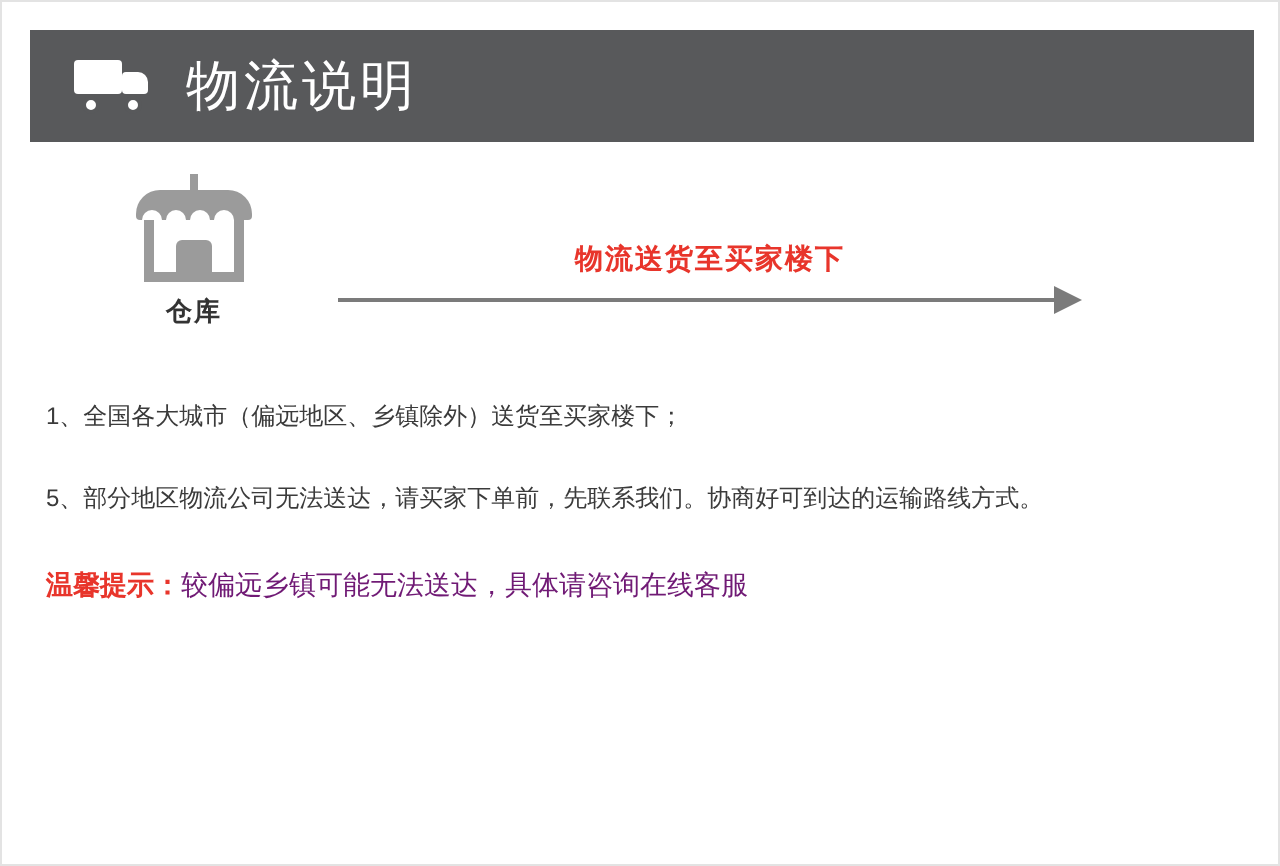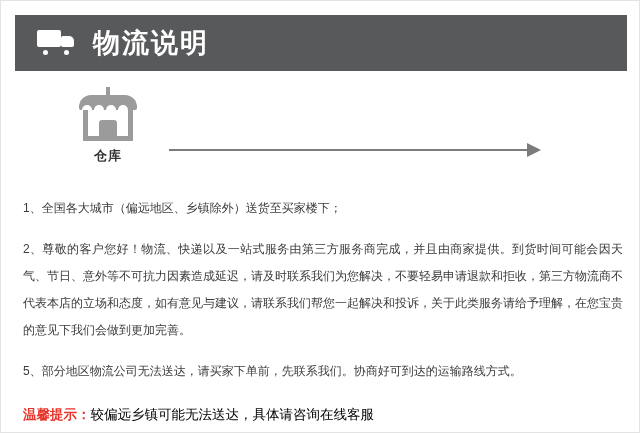--- a/index.html
+++ b/index.html
@@ -69,21 +69,21 @@
     border-radius: 50%;
     background: #ffffff;
     border: 2px solid #58595b;
     box-sizing: border-box;
   }
   .truck-icon .w1 { left: 4px; }
   .truck-icon .w2 { left: 25px; }
   .header-title {
     color: #ffffff;
     font-size: 27px;
-    font-weight: bold;
+    font-weight: normal;
     letter-spacing: 2px;
     line-height: 1;
   }
 
   
   .diagram {
     position: absolute;
     left: 14px;
     top: 84px;
     width: 612px;
@@ -94,21 +94,21 @@
     text-align: center;
     width: 120px;
   }
   .node .caption {
     font-size: 13px;
     font-weight: bold;
     color: #333333;
     margin-top: 6px;
     letter-spacing: 1px;
   }
-  .node-left { left: 33px; top: 2px; }
+  .node-left { left: 22px; top: 2px; }
   .node-right { left: 468px; top: 2px; }
 
   
   .shop-icon {
     width: 58px;
     height: 54px;
     margin: 0 auto;
     position: relative;
   }
   .shop-icon .awning {
@@ -227,21 +227,21 @@
   .tip {
     font-size: 13.5px;
     line-height: 24px;
     margin-top: 18px;
   }
   .tip .tip-label {
     color: #e8352b;
     font-weight: bold;
   }
   .tip .tip-text {
-    color: #000000;
+    color: #701a75;
     text-align: center;
   }
 </style>
 </head>
 <body>
 
 <div class="page">
 
   <div class="header">
     <div class="truck-icon">
@@ -264,29 +264,29 @@
           <div class="notch" style="left:27px;"></div>
           <div class="notch" style="left:39px;"></div>
         </div>
         <div class="walls"></div>
         <div class="door"></div>
       </div>
       <div class="caption">仓库</div>
     </div>
 
     <div class="arrow-wrap">
+      <div class="arrow-label">物流送货至买家楼下</div>
       <div class="arrow-line"></div>
       <div class="arrow-head"></div>
     </div>
 
 
   </div>
 
   <div class="body-text">
     <p class="para">1、全国各大城市（偏远地区、乡镇除外）送货至买家楼下；</p>
-    <p class="para">2、尊敬的客户您好！物流、快递以及一站式服务由第三方服务商完成，并且由商家提供。到货时间可能会因天气、节日、意外等不可抗力因素造成延迟，请及时联系我们为您解决，不要轻易申请退款和拒收，第三方物流商不代表本店的立场和态度，如有意见与建议，请联系我们帮您一起解决和投诉，关于此类服务请给予理解，在您宝贵的意见下我们会做到更加完善。</p>
     <p class="para">5、部分地区物流公司无法送达，请买家下单前，先联系我们。协商好可到达的运输路线方式。</p>
     <p class="tip">
       <span class="tip-label">温馨提示：</span><span class="tip-text">较偏远乡镇可能无法送达，具体请咨询在线客服</span>
     </p>
   </div>
 
 </div>
 
 </body></html>

